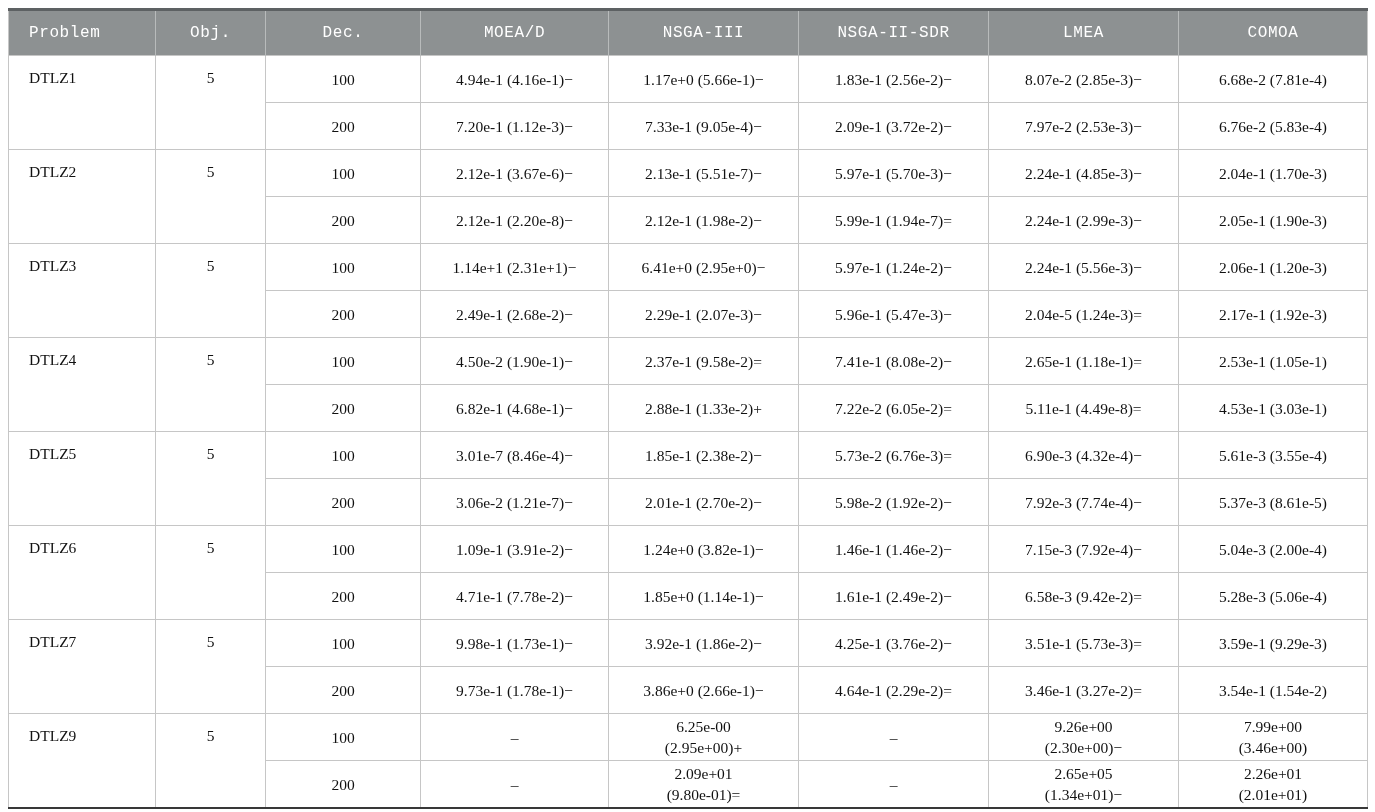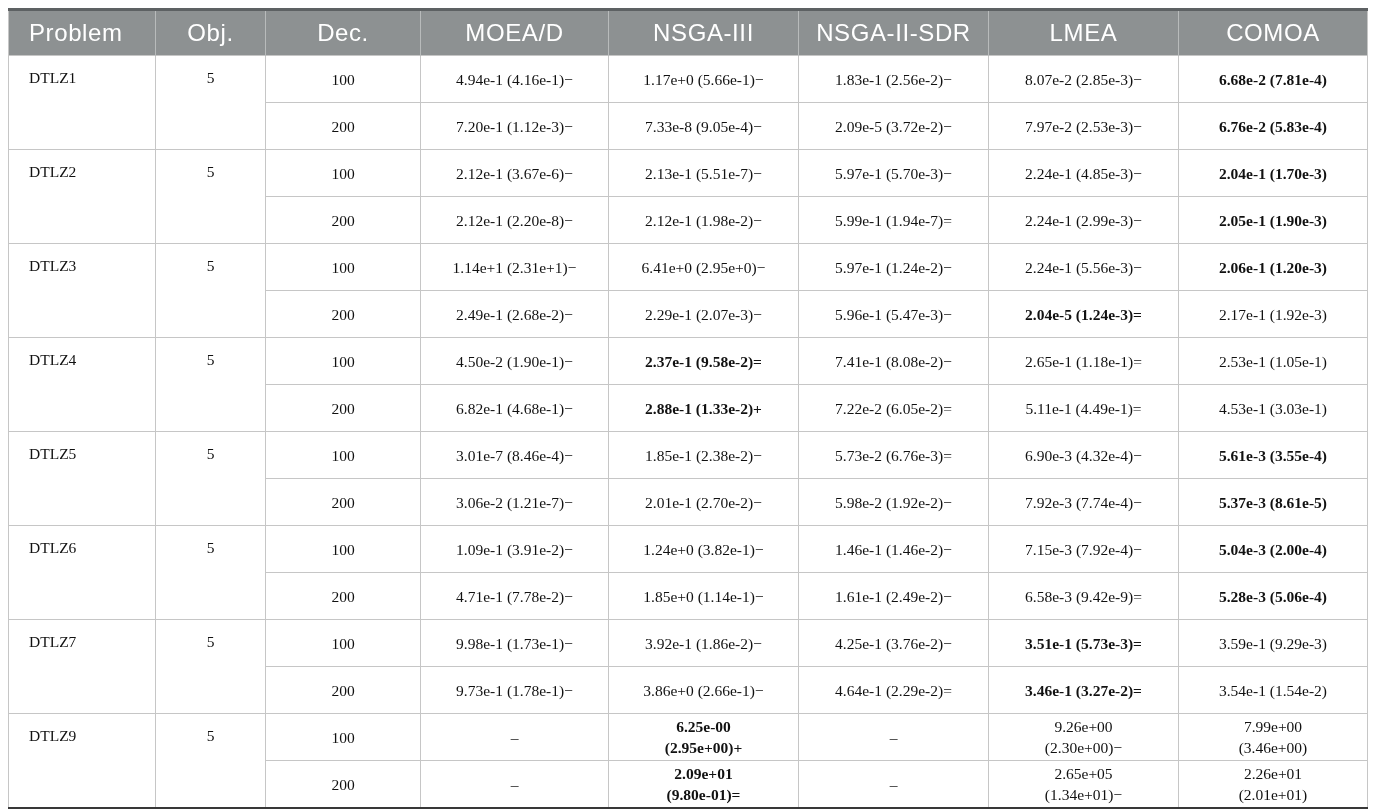--- a/index.html
+++ b/index.html
@@ -22,23 +22,23 @@
     table-layout:fixed;
     width:1359px;
     border-left:1px solid var(--grid);
     border-right:1px solid var(--grid);
     border-top:3px solid var(--rule-top);
     border-bottom:2px solid var(--rule-bottom);
   }
   thead th{
     background:var(--header-bg);
     color:var(--header-text);
-    font-family:Liberation Sans, sans-serif;
+    font-family:Liberation Mono, monospace;
     font-weight:400;
-    font-size:24px;
+    font-size:16px;
     letter-spacing:0.6px;
     height:44px;
     text-align:center;
     border-left:1px solid rgba(255,255,255,0.38);
     padding:0;
   }
   thead th:first-child{
     text-align:left;
     padding-left:20px;
     border-left:none;
@@ -58,21 +58,21 @@
     text-align:left;
     padding-left:20px;
     vertical-align:top;
     padding-top:11px;
     margin-top:12px;
   }
   tbody td.obj-cell{
     vertical-align:top;
     padding-top:11px;
   }
-  tbody td.bold{font-weight:bold;}
+  tbody td.bold{font-weight:normal;}
   .footnote{
     font-family:"Liberation Serif", serif;
     font-size:14.5px;
     color:#000;
     padding:5px 0 0 1px;
   }
 </style>
 </head>
 <body>
 
@@ -107,22 +107,22 @@
           <td class="dec-cell">100</td>
           <td class="val">4.94e-1 (4.16e-1)−</td>
           <td class="val">1.17e+0 (5.66e-1)−</td>
           <td class="val">1.83e-1 (2.56e-2)−</td>
           <td class="val">8.07e-2 (2.85e-3)−</td>
           <td class="val bold">6.68e-2 (7.81e-4)</td>
         </tr>
         <tr>
           <td class="dec-cell">200</td>
           <td class="val">7.20e-1 (1.12e-3)−</td>
-          <td class="val">7.33e-8 (9.05e-4)−</td>
-          <td class="val">2.09e-5 (3.72e-2)−</td>
+          <td class="val">7.33e-1 (9.05e-4)−</td>
+          <td class="val">2.09e-1 (3.72e-2)−</td>
           <td class="val">7.97e-2 (2.53e-3)−</td>
           <td class="val bold">6.76e-2 (5.83e-4)</td>
         </tr>
         <tr>
           <td rowspan="2" class="problem-cell">DTLZ2</td>
           <td rowspan="2" class="obj-cell">5</td>
           <td class="dec-cell">100</td>
           <td class="val">2.12e-1 (3.67e-6)−</td>
           <td class="val">2.13e-1 (5.51e-7)−</td>
           <td class="val">5.97e-1 (5.70e-3)−</td>
@@ -163,21 +163,21 @@
           <td class="val bold">2.37e-1 (9.58e-2)=</td>
           <td class="val">7.41e-1 (8.08e-2)−</td>
           <td class="val">2.65e-1 (1.18e-1)=</td>
           <td class="val">2.53e-1 (1.05e-1)</td>
         </tr>
         <tr>
           <td class="dec-cell">200</td>
           <td class="val">6.82e-1 (4.68e-1)−</td>
           <td class="val bold">2.88e-1 (1.33e-2)+</td>
           <td class="val">7.22e-2 (6.05e-2)=</td>
-          <td class="val">5.11e-1 (4.49e-1)=</td>
+          <td class="val">5.11e-1 (4.49e-8)=</td>
           <td class="val">4.53e-1 (3.03e-1)</td>
         </tr>
         <tr>
           <td rowspan="2" class="problem-cell">DTLZ5</td>
           <td rowspan="2" class="obj-cell">5</td>
           <td class="dec-cell">100</td>
           <td class="val">3.01e-7 (8.46e-4)−</td>
           <td class="val">1.85e-1 (2.38e-2)−</td>
           <td class="val">5.73e-2 (6.76e-3)=</td>
           <td class="val">6.90e-3 (4.32e-4)−</td>
@@ -199,21 +199,21 @@
           <td class="val">1.24e+0 (3.82e-1)−</td>
           <td class="val">1.46e-1 (1.46e-2)−</td>
           <td class="val">7.15e-3 (7.92e-4)−</td>
           <td class="val bold">5.04e-3 (2.00e-4)</td>
         </tr>
         <tr>
           <td class="dec-cell">200</td>
           <td class="val">4.71e-1 (7.78e-2)−</td>
           <td class="val">1.85e+0 (1.14e-1)−</td>
           <td class="val">1.61e-1 (2.49e-2)−</td>
-          <td class="val">6.58e-3 (9.42e-9)=</td>
+          <td class="val">6.58e-3 (9.42e-2)=</td>
           <td class="val bold">5.28e-3 (5.06e-4)</td>
         </tr>
         <tr>
           <td rowspan="2" class="problem-cell">DTLZ7</td>
           <td rowspan="2" class="obj-cell">5</td>
           <td class="dec-cell">100</td>
           <td class="val">9.98e-1 (1.73e-1)−</td>
           <td class="val">3.92e-1 (1.86e-2)−</td>
           <td class="val">4.25e-1 (3.76e-2)−</td>
           <td class="val bold">3.51e-1 (5.73e-3)=</td>

